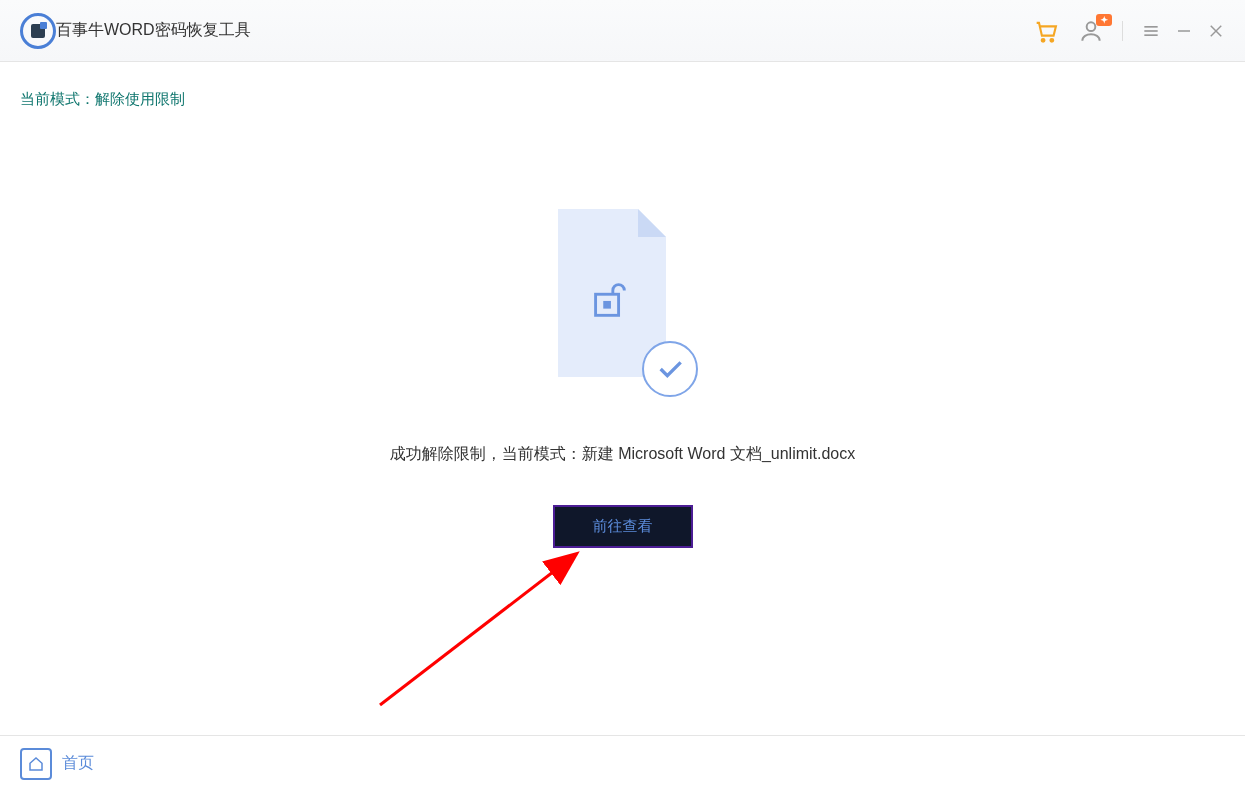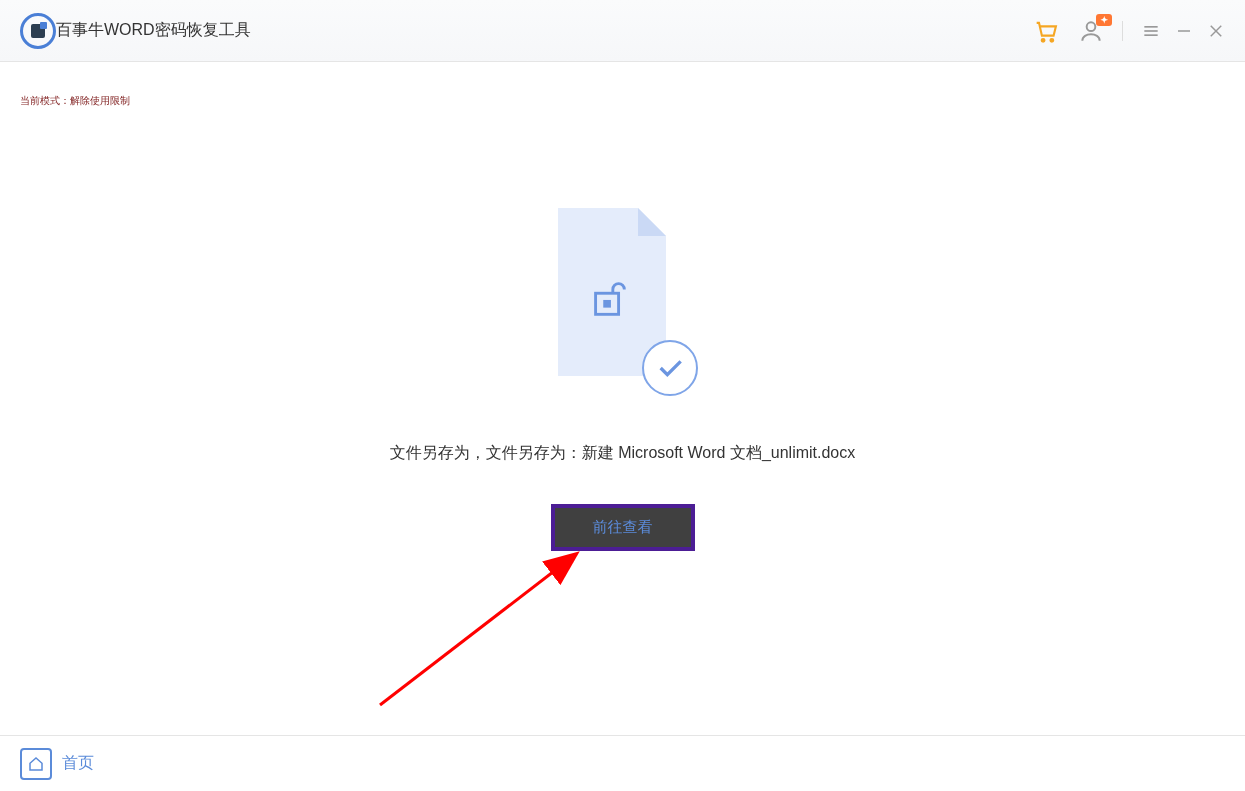--- a/index.html
+++ b/index.html
@@ -113,22 +113,22 @@
       display: flex;
       gap: 14px;
       align-items: center;
     }
     
     .mode-bar {
       padding: 28px 20px 0 20px;
     }
     
     .mode-text {
-      font-size: 10px;
-      color: #7f1d1d;
+      font-size: 15px;
+      color: #0f766e;
     }
     
     .content-area {
       display: flex;
       flex-direction: column;
       align-items: center;
       padding-top: 100px;
     }
     
     .doc-icon-wrap {
@@ -187,22 +187,22 @@
       justify-content: center;
     }
     
     .success-msg {
       font-size: 16px;
       color: #333;
       margin-bottom: 40px;
     }
     
     .view-btn {
-      border: 4px solid #4c1d95;
-      background: #404040;
+      border: 2px solid #4c1d95;
+      background: #0f172a;
       color: #5b8bd9;
       padding: 10px 38px;
       font-size: 15px;
       cursor: pointer;
       font-family: inherit;
       text-align: right;
     }
     
     .arrow-annotation {
       position: absolute;
@@ -308,21 +308,21 @@
       </svg>
     </div>
     <div class="check-circle">
       <svg width="32" height="32" viewBox="0 0 24 24" fill="none" stroke="#6b95e0" stroke-width="2.5">
         <polyline points="5 12 10 17 20 7"></polyline>
       </svg>
     </div>
   </div>
 
   <div class="success-msg">
-    <span>文件另存为，文件另存为：</span><span>新建 Microsoft Word 文档_unlimit.docx</span>
+    <span>成功解除限制，当前模式：</span><span>新建 Microsoft Word 文档_unlimit.docx</span>
   </div>
 
   <button class="view-btn">前往查看</button>
 </div>
 
 <svg class="arrow-annotation" width="230" height="180" viewBox="0 0 230 180">
   <defs>
     <marker id="arrowhead" markerWidth="12" markerHeight="10" refX="10" refY="5" orient="auto">
       <polygon points="0 0, 12 5, 0 10" fill="#ff0000"></polygon>
     </marker>

